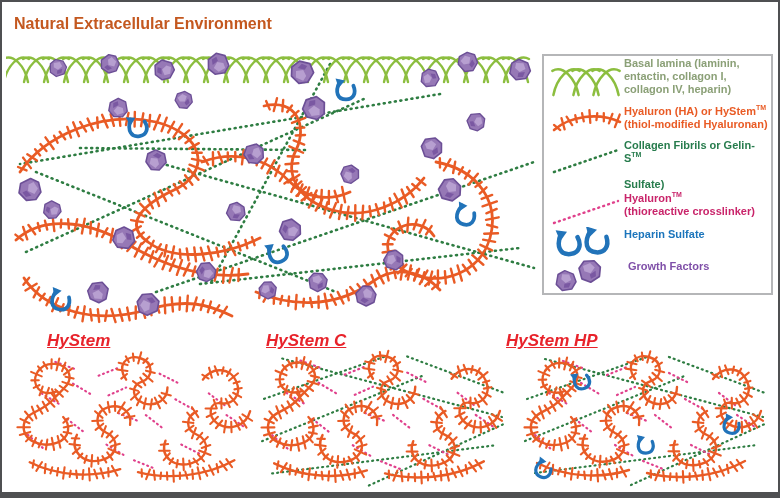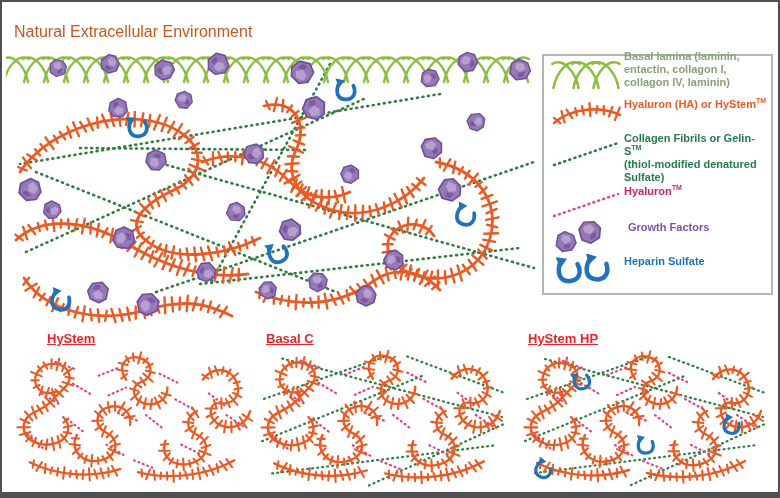--- a/index.html
+++ b/index.html
@@ -1,34 +1,34 @@
 <!DOCTYPE html>
 <html style="--c-title: #C4581F; --c-orange: #E95B25; --c-basaltext: #8BA077; --c-collagentext: #277C4D; --c-extralinktext: #C9246A; --c-heparintext: #1B75BC; --c-growthtext: #7F4FA8; --c-panellabel: #E8232B; --c-legendborder: #B5B6B8;"><head>
 <meta charset="utf-8">
 <style>
   html,body{margin:0;padding:0;background:#ffffff;font-family:"Liberation Sans",sans-serif;}
   .frame{position:relative;width:780px;height:498px;box-sizing:border-box;background:#fff;
          border:2px solid #4f5052;border-bottom-width:6px;overflow:hidden;}
-  .title{position:absolute;left:12px;top:21px;font-size:16px;font-weight:normal;color:var(--c-title);}
+  .title{position:absolute;left:12px;top:13px;font-size:16px;font-weight:bold;color:var(--c-title);}
   #main-svg{position:absolute;left:4px;top:42px;}
   .legend{position:absolute;left:540px;top:52px;width:231px;height:241px;box-sizing:border-box;
           border:2px solid var(--c-legendborder);background:#fff;padding:7px 0 7px 6px;
-          display:flex;flex-direction:column;justify-content:flex-end;}
+          display:flex;flex-direction:column;justify-content:center;}
   .lrow{display:flex;align-items:flex-start;}
   .lsym{flex:0 0 74px;}
   .ltxt{font-size:11px;font-weight:bold;line-height:13px;padding-top:1px;}
   .ltxt sup{font-size:7px;line-height:0;}
   .c-basal{color:var(--c-basaltext);}
   .c-ha{color:var(--c-orange);}
   .c-col{color:var(--c-collagentext);}
   .c-ext{color:var(--c-extralinktext);}
   .c-hep{color:var(--c-heparintext);}
   .c-gf{color:var(--c-growthtext);padding-left:4px;}
-  .panel-label{position:absolute;top:329px;font-size:13px;font-weight:bold;
-               color:var(--c-panellabel);text-decoration:underline;}
+  .panel-label{position:absolute;top:329px;font-size:17px;font-weight:bold;
+               color:var(--c-panellabel);text-decoration:underline;font-style:italic;}
   .panel-svg{position:absolute;top:344px;}
 </style>
 </head>
 <body>
 
 <div class="frame">
 
   <div class="title">Natural Extracellular Environment</div>
 
   <svg id="main-svg" width="534" height="288" viewBox="0 0 534 288">
@@ -368,82 +368,84 @@
   <div class="legend">
     <div class="lrow">
       <svg class="lsym" id="leg-basal" width="74" height="48" viewBox="0 0 74 48">
           <use transform="translate(16,16) rotate(0) scale(1.05)" href="#sym-lam" xlink:href="#sym-lam"></use>
           <use transform="translate(36,16) rotate(0) scale(1.05)" href="#sym-lam" xlink:href="#sym-lam"></use>
           <use transform="translate(56,16) rotate(0) scale(1.05)" href="#sym-lam" xlink:href="#sym-lam"></use>
         </svg>
       <div class="ltxt c-basal">
         <span>Basal lamina (laminin,</span><br>
         <span>entactin, collagon I,</span><br>
-        <span>collagon IV, laminin)</span>
+        <span>collagon IV, heparin)</span>
       </div>
     </div>
     <div class="lrow">
       <svg class="lsym" id="leg-ha" width="74" height="34" viewBox="0 0 74 34">
           <path d="M 4,26 C 20,12 48,8 70,18" fill="none" stroke="#E95B25" stroke-width="2.6" stroke-linecap="round"></path>
           <line x1="4.002721655472987" y1="20.874890594054563" x2="10.24346555461002" y2="26.13068649334778" stroke="#E95B25" stroke-width="2.3" stroke-linecap="round"></line>
           <line x1="11.466764345599456" y1="14.151298425725" x2="14.625002011822419" y2="25.41305551714609" stroke="#E95B25" stroke-width="2.3" stroke-linecap="round"></line>
           <line x1="16.582766739068315" y1="12.594941836265667" x2="22.220063003363325" y2="21.122720975013628" stroke="#E95B25" stroke-width="2.3" stroke-linecap="round"></line>
           <line x1="25.260401775252653" y1="11.184249639741648" x2="26.849224994766878" y2="18.206157922514212" stroke="#E95B25" stroke-width="2.3" stroke-linecap="round"></line>
           <line x1="32.04269699338034" y1="9.226331568859091" x2="33.763539273709505" y2="17.296573780872354" stroke="#E95B25" stroke-width="2.3" stroke-linecap="round"></line>
           <line x1="39.42639767967568" y1="6.181912667268693" x2="40.299279810558694" y2="18.89868425655943" stroke="#E95B25" stroke-width="2.3" stroke-linecap="round"></line>
           <line x1="47.278897579700136" y1="9.035924076956702" x2="46.44073743006549" y2="16.019604563790367" stroke="#E95B25" stroke-width="2.3" stroke-linecap="round"></line>
           <line x1="53.79388409079069" y1="9.087815944941056" x2="53.84844989358431" y2="17.375459964482772" stroke="#E95B25" stroke-width="2.3" stroke-linecap="round"></line>
           <line x1="62.42275146757907" y1="9.936945223875753" x2="58.91439147675687" y2="19.400258755616434" stroke="#E95B25" stroke-width="2.3" stroke-linecap="round"></line>
           <line x1="69.72157132195464" y1="10.560015726593669" x2="64.90422213507661" y2="23.158562612029378" stroke="#E95B25" stroke-width="2.3" stroke-linecap="round"></line>
         </svg>
       <div class="ltxt c-ha">
         <span>Hyaluron (HA) or HyStem</span><sup>TM</sup><br>
+        <span>(thiol-modified Hyaluronan)</span>
       </div>
     </div>
     <div class="lrow">
       <svg class="lsym" id="leg-col" width="74" height="42" viewBox="0 0 74 42">
           <line x1="4" y1="34" x2="68" y2="12" stroke="#2E7D42" stroke-width="2.6" stroke-linecap="round" stroke-dasharray="1 4.4"></line>
         </svg>
       <div class="ltxt c-col">
         <span>Collagen Fibrils or Gelin-S</span><sup>TM</sup><br>
-        <span>(thiol-modified denatured</span><br>
+        <br>
         <span>Sulfate)</span>
       </div>
     </div>
     <div class="lrow">
       <svg class="lsym" id="leg-ext" width="74" height="36" viewBox="0 0 74 36">
           <line x1="4" y1="32" x2="68" y2="10" stroke="#E0418C" stroke-width="2.4" stroke-linecap="round" stroke-dasharray="1 4.2"></line>
         </svg>
       <div class="ltxt c-ext">
         <span>Hyaluron</span><sup>TM</sup><br>
+        <span>(thioreactive crosslinker)</span>
+      </div>
+    </div>
+    <div class="lrow">
+      <svg class="lsym" id="leg-hep" width="74" height="32" viewBox="0 0 74 32">
+          <use transform="translate(18,16) rotate(-5) scale(1.25)" href="#sym-hook" xlink:href="#sym-hook"></use>
+          <use transform="translate(46,14) rotate(5) scale(1.25)" href="#sym-hook" xlink:href="#sym-hook"></use>
+        </svg>
+      <div class="ltxt c-hep">
+        <span>Heparin Sulfate</span>
       </div>
     </div>
     <div class="lrow">
       <svg class="lsym" id="leg-gf" width="74" height="34" viewBox="0 0 74 34">
           <use transform="translate(16,22) rotate(10) scale(1)" href="#sym-blob" xlink:href="#sym-blob"></use>
           <use transform="translate(40,12) rotate(-15) scale(1.1)" href="#sym-blob" xlink:href="#sym-blob"></use>
         </svg>
       <div class="ltxt c-gf">
         <span>Growth Factors</span>
       </div>
     </div>
-    <div class="lrow">
-      <svg class="lsym" id="leg-hep" width="74" height="32" viewBox="0 0 74 32">
-          <use transform="translate(18,16) rotate(-5) scale(1.25)" href="#sym-hook" xlink:href="#sym-hook"></use>
-          <use transform="translate(46,14) rotate(5) scale(1.25)" href="#sym-hook" xlink:href="#sym-hook"></use>
-        </svg>
-      <div class="ltxt c-hep">
-        <span>Heparin Sulfate</span>
-      </div>
-    </div>
   </div>
 
   <div class="panel-label" style="left:45px">HyStem</div>
-  <div class="panel-label" style="left:264px">Basal C</div>
-  <div class="panel-label" style="left:526px">HyStem HP</div>
+  <div class="panel-label" style="left:264px">HyStem C</div>
+  <div class="panel-label" style="left:504px">HyStem HP</div>
 
   <svg class="panel-svg" style="left:10px" width="246" height="146" viewBox="0 0 250 140">
       <line x1="44" y1="12" x2="66" y2="20" stroke="#E0418C" stroke-width="2.2" stroke-linecap="round" stroke-dasharray="1 3.8"></line>
       <line x1="30" y1="44" x2="50" y2="56" stroke="#E0418C" stroke-width="2.2" stroke-linecap="round" stroke-dasharray="1 3.8"></line>
       <line x1="62" y1="34" x2="82" y2="46" stroke="#E0418C" stroke-width="2.2" stroke-linecap="round" stroke-dasharray="1 3.8"></line>
       <line x1="56" y1="70" x2="74" y2="84" stroke="#E0418C" stroke-width="2.2" stroke-linecap="round" stroke-dasharray="1 3.8"></line>
       <line x1="16" y1="86" x2="32" y2="100" stroke="#E0418C" stroke-width="2.2" stroke-linecap="round" stroke-dasharray="1 3.8"></line>
       <line x1="88" y1="26" x2="108" y2="18" stroke="#E0418C" stroke-width="2.2" stroke-linecap="round" stroke-dasharray="1 3.8"></line>
       <line x1="98" y1="46" x2="116" y2="38" stroke="#E0418C" stroke-width="2.2" stroke-linecap="round" stroke-dasharray="1 3.8"></line>
       <line x1="108" y1="64" x2="128" y2="72" stroke="#E0418C" stroke-width="2.2" stroke-linecap="round" stroke-dasharray="1 3.8"></line>

